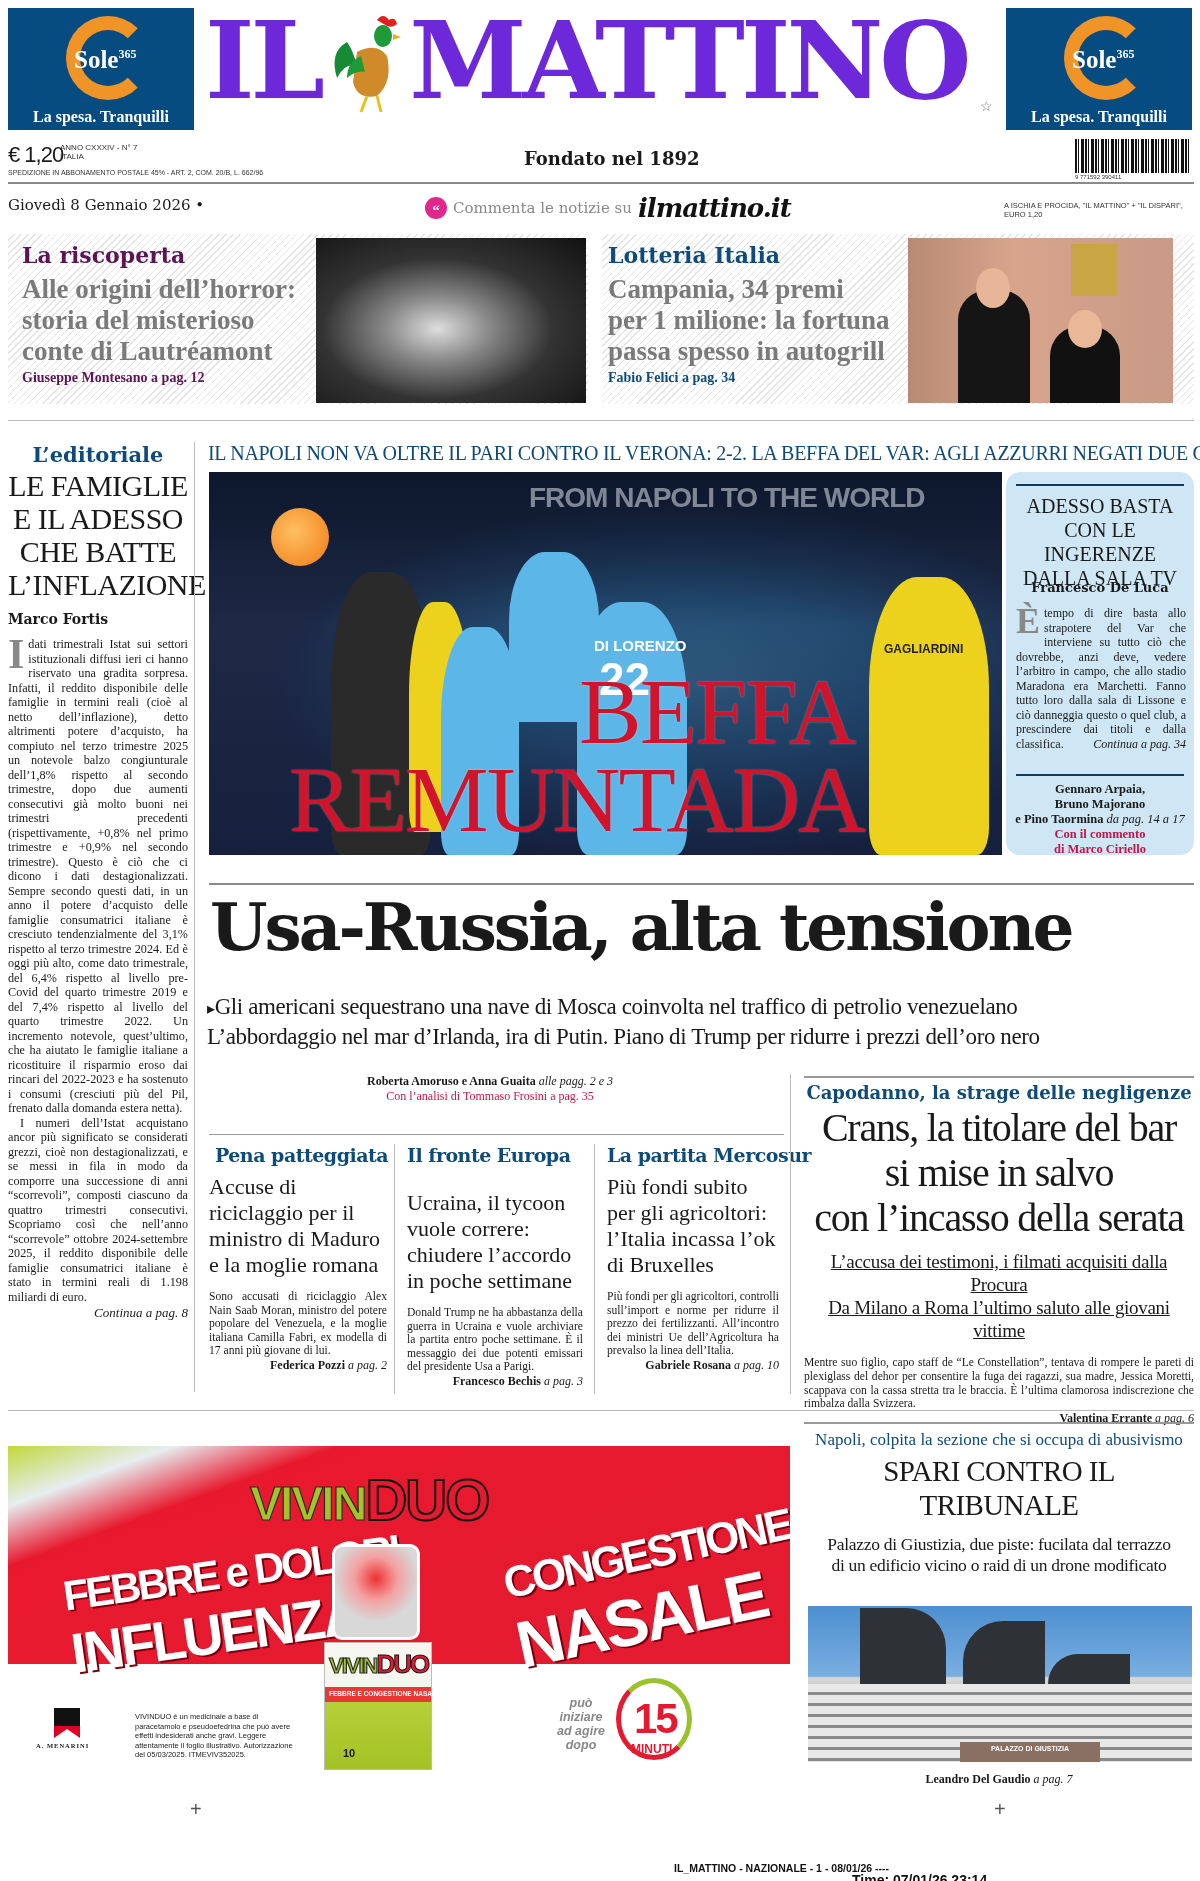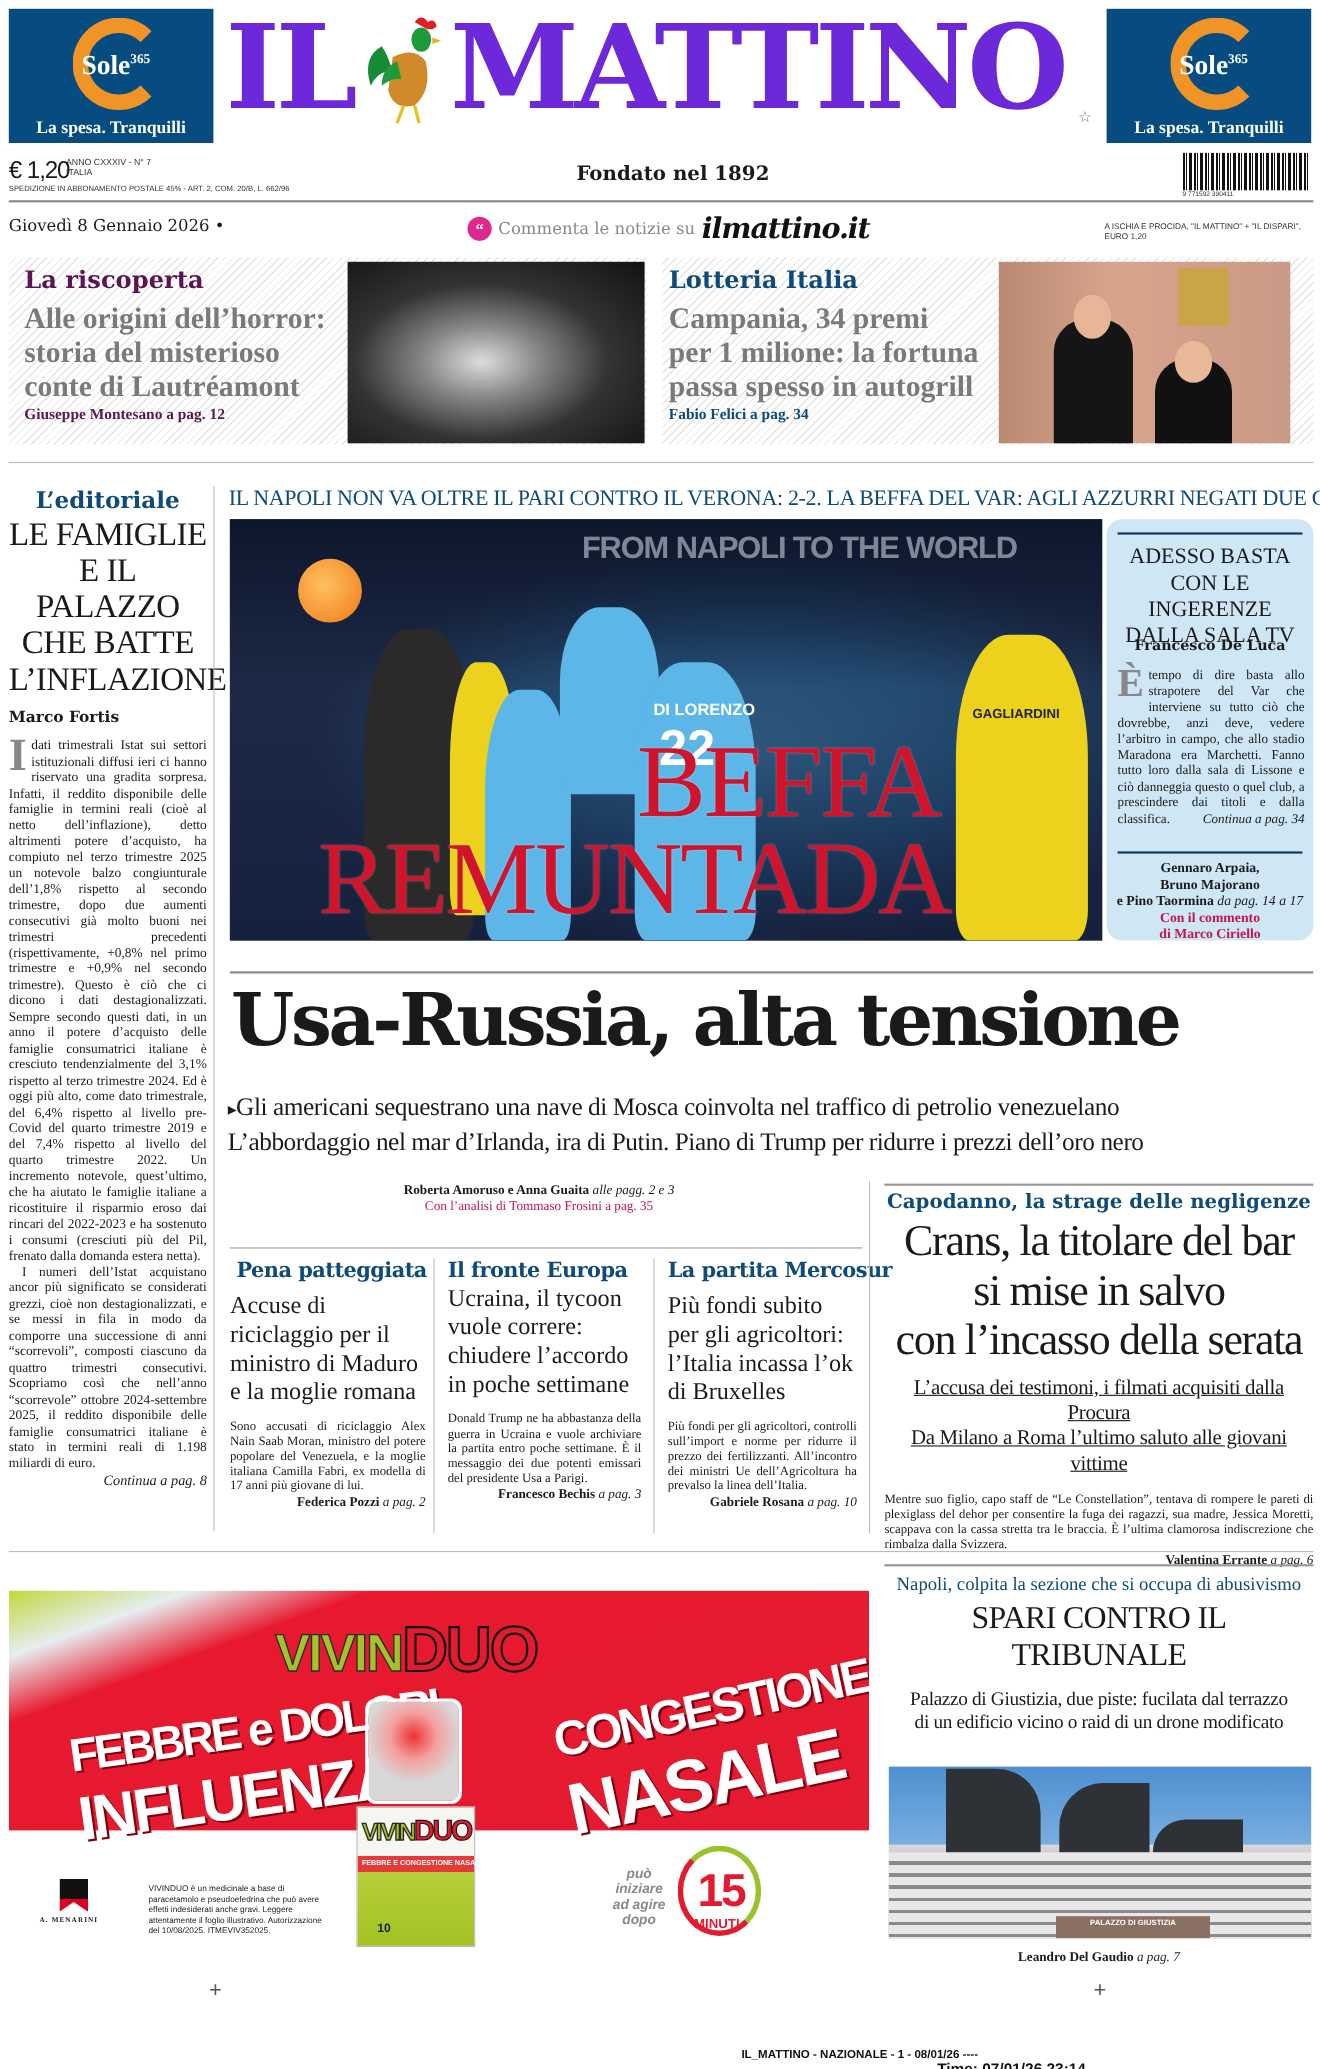--- a/index.html
+++ b/index.html
@@ -190,21 +190,21 @@
   <div class="abs" style="left:160px;top:72px;width:34px;height:38px;background:#e8b898;border-radius:50%;"></div>
   <div class="abs" style="left:163px;top:6px;width:46px;height:52px;background:#c9a545;"></div>
 </div>
 
 <div class="abs rule" style="left:8px;top:420px;width:1186px;height:1px;background:#bbb;"></div>
 
 <div class="abs" style="left:8px;top:442px;width:180px;">
   <div class="ed-kicker">L’editoriale</div>
   <div class="ed-title" style="margin-top:2px;">
     <div>LE FAMIGLIE</div>
-    <div>E IL PALAZZO</div>
+    <div>E IL ADESSO</div>
     <div>CHE BATTE</div>
     <div>L’INFLAZIONE</div>
   </div>
   <div class="ed-author" style="margin-top:10px;">Marco Fortis</div>
   <div class="body-text" style="margin-top:10px;">
     <span class="dropcap">I</span><span>dati trimestrali Istat sui settori istituzionali diffusi ieri ci hanno riservato una gradita sorpresa. Infatti, il reddito disponibile delle famiglie in termini reali (cioè al netto dell’inflazione), detto altrimenti potere d’acquisto, ha compiuto nel terzo trimestre 2025 un notevole balzo congiunturale dell’1,8% rispetto al secondo trimestre, dopo due aumenti consecutivi già molto buoni nei trimestri precedenti (rispettivamente, +0,8% nel primo trimestre e +0,9% nel secondo trimestre). Questo è ciò che ci dicono i dati destagionalizzati. Sempre secondo questi dati, in un anno il potere d’acquisto delle famiglie consumatrici italiane è cresciuto tendenzialmente del 3,1% rispetto al terzo trimestre 2024. Ed è oggi più alto, come dato trimestrale, del 6,4% rispetto al livello pre-Covid del quarto trimestre 2019 e del 7,4% rispetto al livello del quarto trimestre 2022. Un incremento notevole, quest’ultimo, che ha aiutato le famiglie italiane a ricostituire il risparmio eroso dai rincari del 2022-2023 e ha sostenuto i consumi (cresciuti più del Pil, frenato dalla domanda estera netta).</span>
   </div>
   <div class="body-text" style="text-indent:12px;">I numeri dell’Istat acquistano ancor più significato se considerati grezzi, cioè non destagionalizzati, e se messi in fila in modo da comporre una successione di anni “scorrevoli”, composti ciascuno da quattro trimestri consecutivi. Scopriamo così che nell’anno “scorrevole” ottobre 2024-settembre 2025, il reddito disponibile delle famiglie consumatrici italiane è stato in termini reali di 1.198 miliardi di euro.</div>
   <div class="continua" style="margin-top:1px;">Continua a pag. 8</div>
 </div>
@@ -266,21 +266,21 @@
 
 <div class="abs" style="left:209px;top:1144px;width:178px;">
   <div class="col-kicker" style="padding-left:6px;">Pena patteggiata</div>
   <div class="col-title" style="margin-top:8px;">Accuse di riciclaggio per il ministro di Maduro e la moglie romana</div>
   <div class="col-text" style="margin-top:12px;">Sono accusati di riciclaggio Alex Nain Saab Moran, ministro del potere popolare del Venezuela, e la moglie italiana Camilla Fabri, ex modella di 17 anni più giovane di lui.</div>
   <div class="col-by"><span>Federica Pozzi</span> <em>a pag. 2</em></div>
 </div>
 <div class="abs vsep" style="left:394px;top:1144px;height:250px;"></div>
 <div class="abs" style="left:407px;top:1144px;width:176px;">
   <div class="col-kicker">Il fronte Europa</div>
-  <div class="col-title" style="margin-top:1px;">Ucraina, il tycoon vuole correre: chiudere l’accordo in poche settimane</div>
+  <div class="col-title" style="margin-top:24px;">Ucraina, il tycoon vuole correre: chiudere l’accordo in poche settimane</div>
   <div class="col-text" style="margin-top:12px;">Donald Trump ne ha abbastanza della guerra in Ucraina e vuole archiviare la partita entro poche settimane. È il messaggio dei due potenti emissari del presidente Usa a Parigi.</div>
   <div class="col-by"><span>Francesco Bechis</span> <em>a pag. 3</em></div>
 </div>
 <div class="abs vsep" style="left:594px;top:1144px;height:250px;"></div>
 <div class="abs" style="left:607px;top:1144px;width:172px;">
   <div class="col-kicker">La partita Mercosur</div>
   <div class="col-title" style="margin-top:8px;">Più fondi subito per gli agricoltori: l’Italia incassa l’ok di Bruxelles</div>
   <div class="col-text" style="margin-top:12px;">Più fondi per gli agricoltori, controlli sull’import e norme per ridurre il prezzo dei fertilizzanti. All’incontro dei ministri Ue dell’Agricoltura ha prevalso la linea dell’Italia.</div>
   <div class="col-by"><span>Gabriele Rosana</span> <em>a pag. 10</em></div>
 </div>
@@ -317,21 +317,21 @@
     <div style="font-size:66px;line-height:68px;">NASALE</div>
   </div>
   <div class="abs" style="left:324px;top:98px;width:88px;height:96px;background:radial-gradient(circle at 50% 35%,#e33 0,#f4a0a0 30%,#d8d8d8 60%);border-radius:10px;border:3px solid #fff;"></div>
   <div class="abs ad-pack" style="left:316px;top:196px;width:108px;height:128px;">
     <div class="abs vivin" style="left:4px;top:6px;font-size:22px;"><span class="v">VIVIN</span><span class="d" style="font-size:26px;-webkit-text-stroke:1px #111;">DUO</span></div>
     <div class="abs sans" style="left:4px;top:47px;color:#fff;font-size:6.5px;font-weight:bold;white-space:nowrap;">FEBBRE E CONGESTIONE NASALE</div>
     <div class="abs sans" style="left:18px;top:104px;font-size:11px;font-weight:bold;">10</div>
   </div>
   <div class="abs" style="left:46px;top:262px;width:26px;height:30px;background:linear-gradient(180deg,#111 0 60%,#d02 60%);clip-path:polygon(0 0,100% 0,100% 100%,50% 70%,0 100%);"></div>
   <div class="abs" style="left:28px;top:296px;font:bold 6.5px 'Liberation Serif',serif;letter-spacing:1px;">A. MENARINI</div>
-  <div class="abs ad-small" style="left:127px;top:266px;width:158px;">VIVINDUO è un medicinale a base di paracetamolo e pseudoefedrina che può avere effetti indesiderati anche gravi. Leggere attentamente il foglio illustrativo. Autorizzazione del 10/08/2025. ITMEVIV352025.</div>
+  <div class="abs ad-small" style="left:127px;top:266px;width:158px;">VIVINDUO è un medicinale a base di paracetamolo e pseudoefedrina che può avere effetti indesiderati anche gravi. Leggere attentamente il foglio illustrativo. Autorizzazione del 05/03/2025. ITMEVIV352025.</div>
   <div class="abs puo" style="left:545px;top:250px;width:56px;">
     <div>può</div>
     <div>iniziare</div>
     <div>ad agire</div>
     <div>dopo</div>
   </div>
   <div class="abs" style="left:608px;top:232px;width:76px;height:82px;border-radius:50%;border:5px solid #e31b31;border-top-color:#9ac22a;border-right-color:#9ac22a;"></div>
   <div class="abs quindici" style="left:626px;top:252px;">15</div>
   <div class="abs minuti" style="left:623px;top:296px;">MINUTI</div>
 </div>

